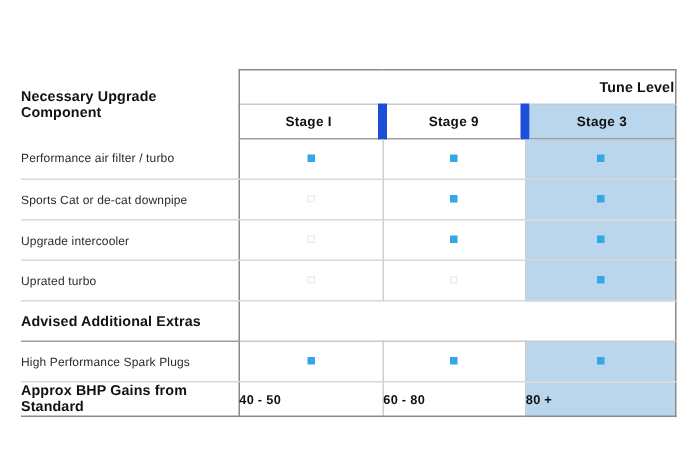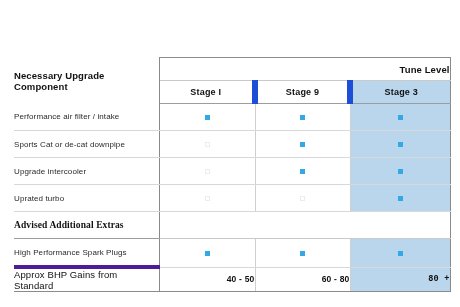--- a/index.html
+++ b/index.html
@@ -11,21 +11,21 @@
     width: 460px;
     height: 307px;
     position: relative;
     font-family: "Liberation Sans", sans-serif;
     overflow: hidden;
   }
 
   #table-wrap {
     position: absolute;
     left: 14px;
-    top: 57px;
+    top: 46px;
     width: 436px;
   }
 
   table.tune-table {
     width: 436px;
     border-collapse: collapse;
     table-layout: fixed;
     background: #ffffff;
   }
 
@@ -107,56 +107,54 @@
   .section-label {
     height: 26px;
     padding-left: 8px;
     font-size: 9.5px;
     font-weight: bold;
     color: #111111;
     border-top: 1px solid #9d9d9d;
     border-bottom: 1px solid #9d9d9d;
     border-right: 1px solid #8a8a8a;
     letter-spacing: 0.1px;
-    font-family: Liberation Serif, serif;
   }
   .section-span {
     height: 26px;
     background: #ffffff;
     border-top: 1px solid #9d9d9d;
     border-bottom: 1px solid #c9c9c9;
     border-right: 1px solid #8a8a8a;
   }
 
   
   .total-label {
     height: 18px;
     padding-left: 8px;
     font-size: 9.5px;
-    font-weight: normal;
-    color: #111111;
-    border-top: 4px solid #4c1d95;
+    font-weight: bold;
+    color: #111111;
+    border-top: 1px solid #4c1d95;
     border-bottom: 1px solid #8a8a8a;
     border-right: 1px solid #8a8a8a;
     letter-spacing: 0.1px;
   }
   .total-cell {
     height: 18px;
-    text-align: right;
+    text-align: left;
     font-size: 8.5px;
     font-weight: bold;
     color: #111111;
     border-top: 1px solid #8a8a8a;
     border-bottom: 1px solid #8a8a8a;
     border-right: 1px solid #cfcfcf;
     letter-spacing: 0.2px;
   }
   .total-cell.last {
     border-right: 1px solid #8a8a8a;
-    font-family: Liberation Mono, monospace;
   }
 
   
   .marker {
     display: inline-block;
     width: 5px;
     height: 5px;
     line-height: 0;
     vertical-align: middle;
   }
@@ -188,21 +186,21 @@
       <td class="hdr-group" colspan="3">Tune Level</td>
     </tr>
 
     <tr>
       <td class="hdr-stage">Stage I</td>
       <td class="hdr-stage">Stage 9</td>
       <td class="hdr-stage last hl">Stage 3</td>
     </tr>
 
     <tr>
-      <td class="row-label">Performance air filter / intake</td>
+      <td class="row-label">Performance air filter / turbo</td>
       <td class="row-cell">
         <span class="marker on"></span>
       </td>
       <td class="row-cell">
         <span class="marker on"></span>
       </td>
       <td class="row-cell last hl">
         <span class="marker on"></span>
       </td>
     </tr>

